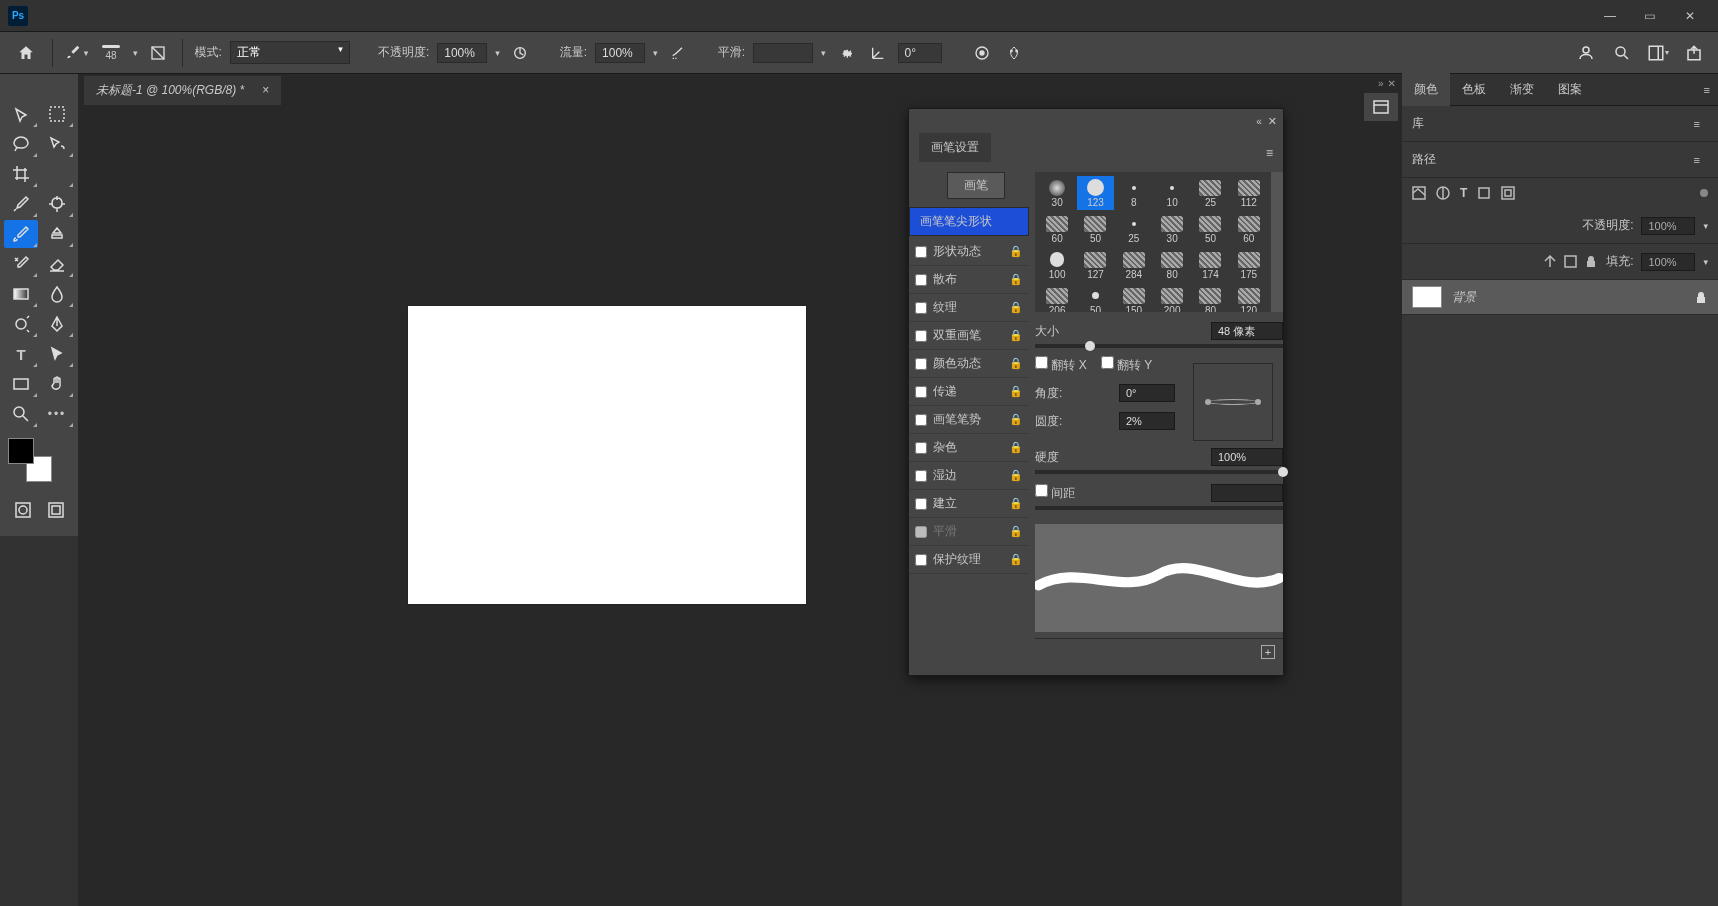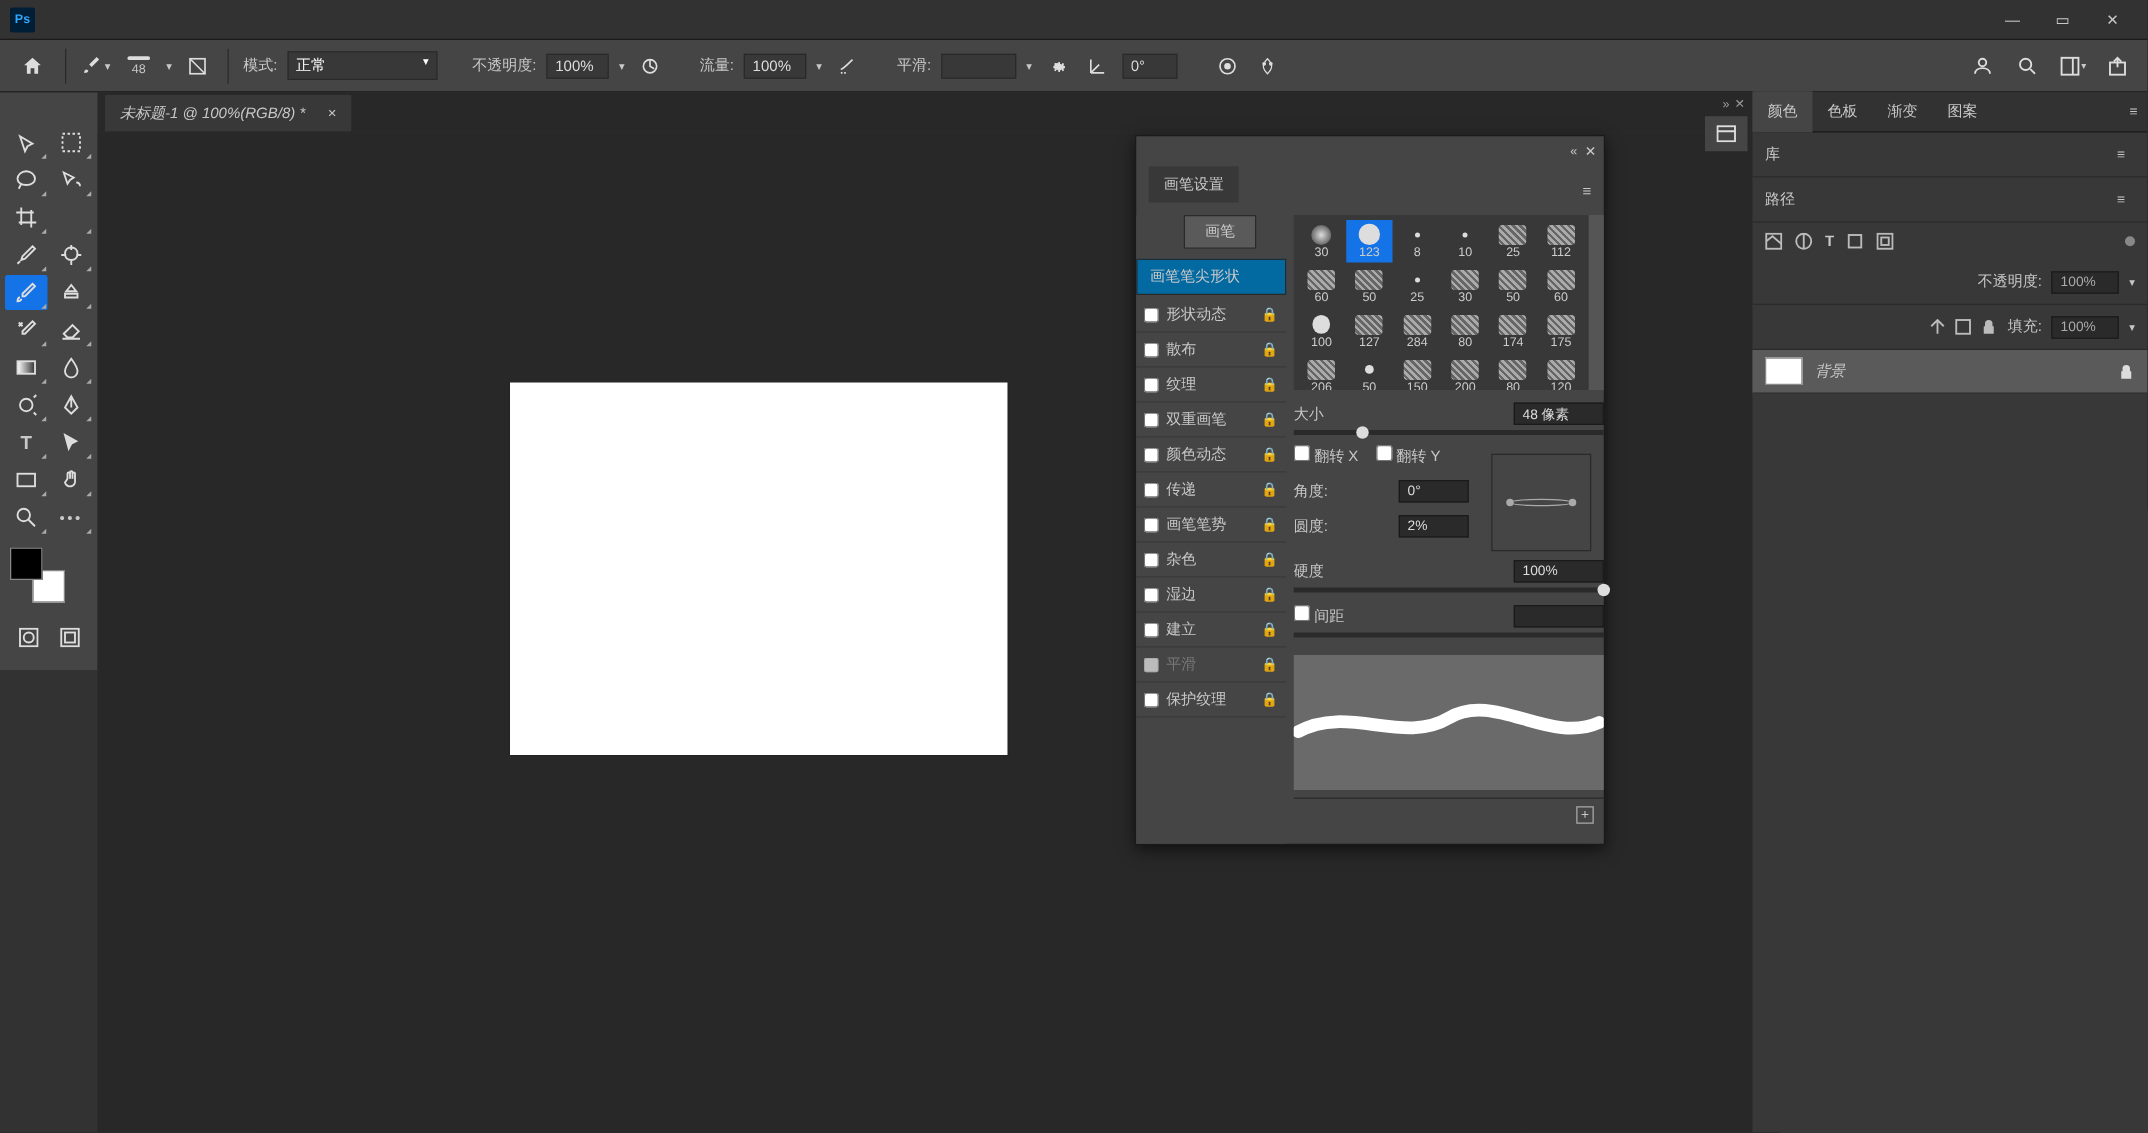--- a/index.html
+++ b/index.html
@@ -58,21 +58,21 @@
 .layer-row { display: flex; align-items: center; padding: 6px 10px; background: #5a5a5a; gap: 10px; border-bottom: 1px solid #2a2a2a; }
 .layer-thumb { width: 30px; height: 22px; background: #fff; border: 1px solid #888; }
 
 
 .brush-panel { position: absolute; left: 908px; top: 108px; width: 376px; background: #454545; border: 1px solid #1a1a1a; box-shadow: 0 4px 12px rgba(0,0,0,0.6); z-index: 20; }
 .brush-panel-head { height: 24px; display: flex; align-items: center; justify-content: flex-end; padding: 0 6px; gap: 6px; }
 .brush-panel-title { background: #383838; padding: 6px 12px; margin: 0 10px 10px; display: inline-block; }
 .brush-body { display: flex; justify-content: space-between; }
 .brush-options { width: 120px; background: #454545; }
 .brush-btn { background: #5a5a5a; border: 1px solid #2a2a2a; padding: 4px 16px; margin: 0 0 8px 38px; display: inline-block; cursor: pointer; }
-.brush-opt-head { background: #0369a1; padding: 5px 10px; font-size: 12px; border: 1px solid #2a2a2a; margin-bottom: 2px; }
+.brush-opt-head { background: #1d4ed8; padding: 5px 10px; font-size: 12px; border: 1px solid #2a2a2a; margin-bottom: 2px; }
 .brush-opt { display: flex; align-items: center; padding: 5px 6px; gap: 6px; font-size: 12px; border-bottom: 1px solid #3a3a3a; }
 .brush-opt input[type=checkbox] { width: 12px; height: 12px; }
 .brush-opt .lock { margin-left: auto; font-size: 11px; color: #888; }
 .brush-opt.disabled { color: #777; }
 
 .brush-right { flex: 1; padding: 0 0 10px 6px; }
 .brush-presets { display: grid; grid-template-columns: repeat(6, 1fr); gap: 2px; max-height: 140px; overflow: hidden; background: #383838; padding: 4px 4px 4px 4px; }
 .preset { display: flex; flex-direction: column; align-items: center; justify-content: center; height: 34px; cursor: pointer; }
 .preset .pv { width: 22px; height: 18px; display: flex; align-items: center; justify-content: center; }
 .preset .pv .dot { background: #ddd; border-radius: 50%; }

